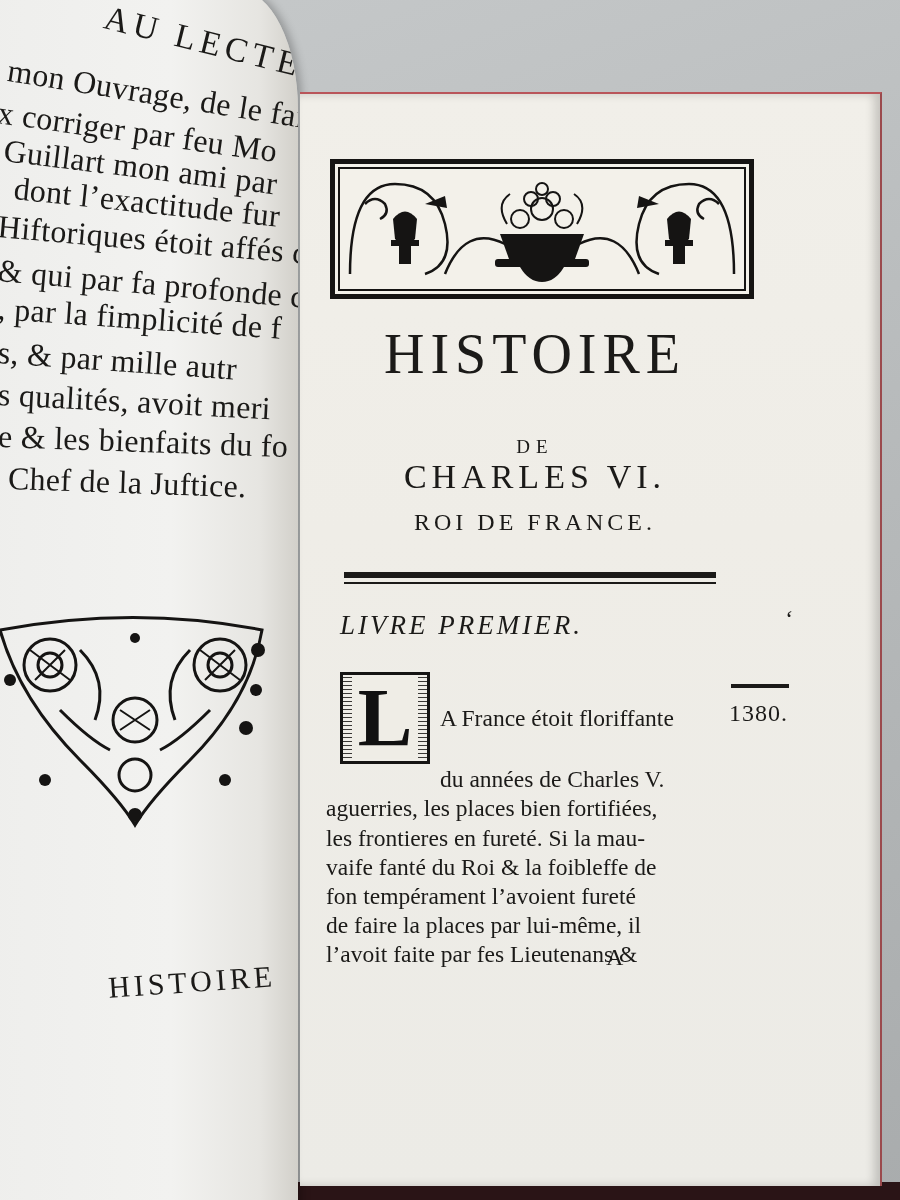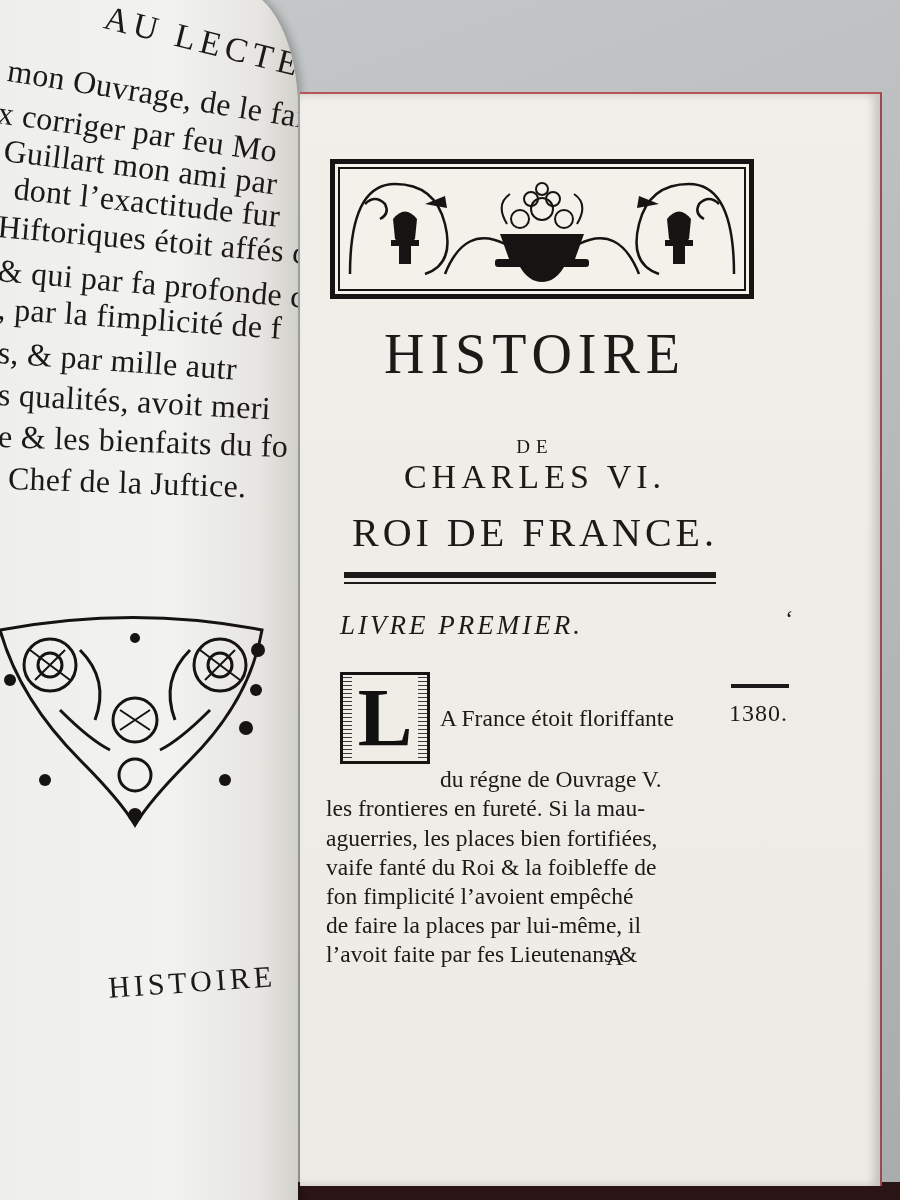--- a/index.html
+++ b/index.html
@@ -59,21 +59,21 @@
   .title-de {
     position:absolute; left:40px; top:352px; width:390px; text-align:center;
     font-size:19px; letter-spacing:6px;
   }
   .title-king {
     position:absolute; left:40px; top:348px; width:390px; text-align:center;
     font-size:34px; letter-spacing:5px; margin-top:16px;
   }
   .title-france {
     position:absolute; left:40px; top:415px; width:390px; text-align:center;
-    font-size:40px; letter-spacing:4px;
+    font-size:24px; letter-spacing:4px;
   }
   .rule-thick {
     position:absolute; left:44px; top:478px; width:372px; height:6px; background:#1b1a18;
   }
   .rule-thin {
     position:absolute; left:44px; top:488px; width:372px; height:2px; background:#1b1a18;
   }
   .book-heading {
     position:absolute; left:40px; top:516px; width:390px; 
     font-size:27px; font-style:italic; letter-spacing:3px;
@@ -204,25 +204,25 @@
 
   <div class="book-heading">LIVRE PREMIER.</div>
   <div class="margin-mark">‘</div>
 
   <div class="dropcap">
     <span>L</span>
   </div>
 
   <div class="body-text">
     <div class="body-line indent">A France étoit floriffante</div>
-    <div class="body-line indent">du régne de Ouvrage V.</div>
+    <div class="body-line indent">du années de Charles V.</div>
+    <div class="body-line">aguerries, les places bien fortifiées,</div>
     <div class="body-line">les frontieres en fureté. Si la mau-</div>
-    <div class="body-line">aguerries, les places bien fortifiées,</div>
     <div class="body-line">vaife fanté du Roi &amp; la foibleffe de</div>
-    <div class="body-line">fon fimplicité l’avoient empêché</div>
+    <div class="body-line">fon tempérament l’avoient fureté</div>
     <div class="body-line">de faire la places par lui-même, il</div>
     <div class="body-line">l’avoit faite par fes Lieutenans &amp;</div>
   </div>
 
   <div class="margin-rule"></div>
   <div class="margin-year">1380.</div>
 
   <div class="signature">A</div>
 </div>
 

